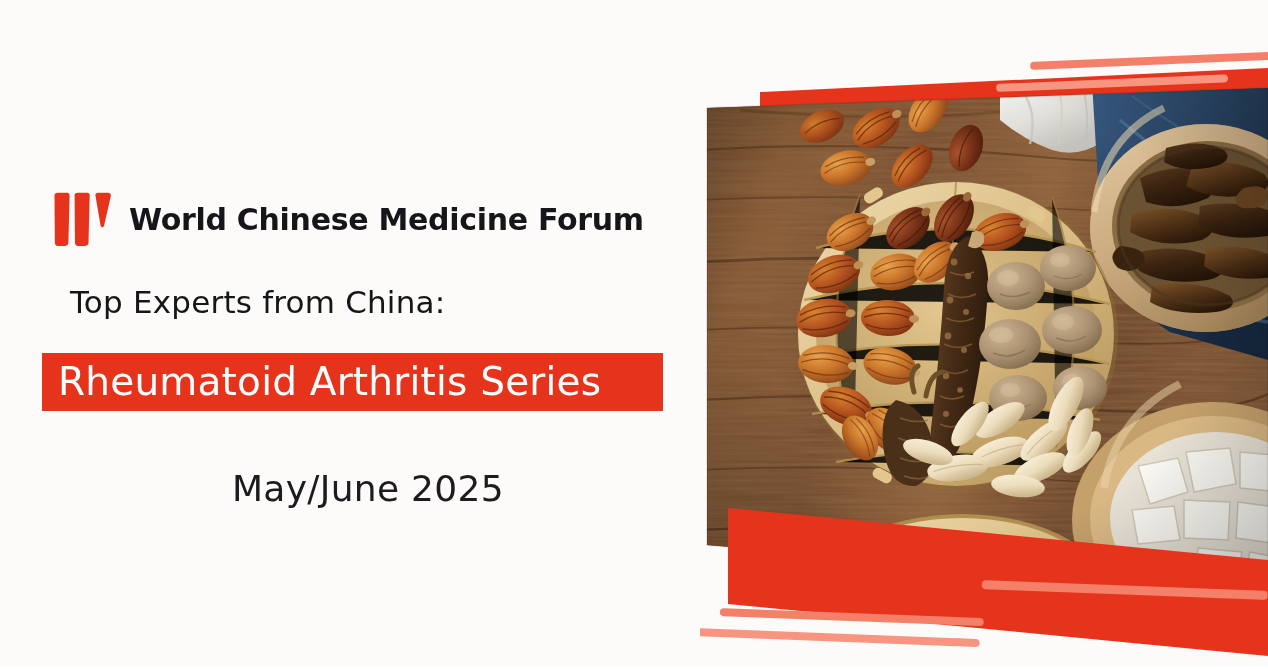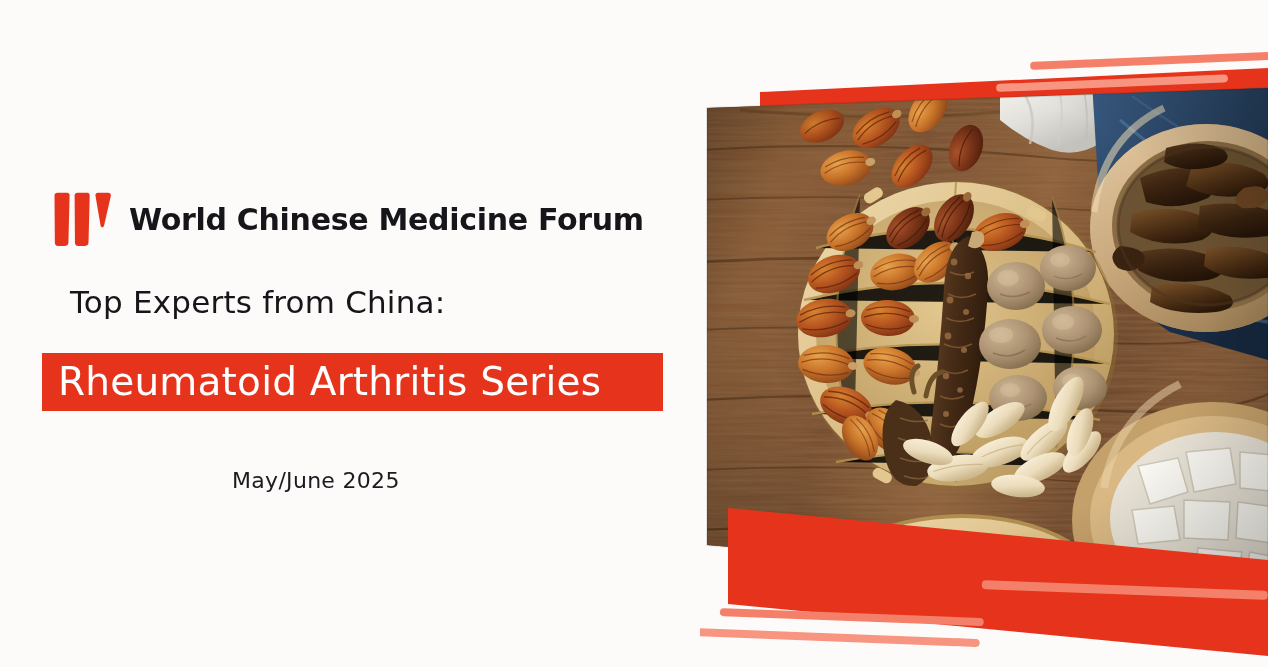--- a/index.html
+++ b/index.html
@@ -81,21 +81,21 @@
     padding-left:16px;
     line-height:1;
     margin-top:-2px;
   }
 
   
   .date-line {
     position:absolute;
     left:232px; top:468px;
     font-family:"DejaVu Sans", sans-serif;
-    font-size:22px;
+    font-size:36px;
     font-weight:400;
     letter-spacing:0.3px;
     color:#1b1b20;
     white-space:nowrap;
   }
 
   
   .art-block {
     position:absolute;
     left:700px; top:0;

